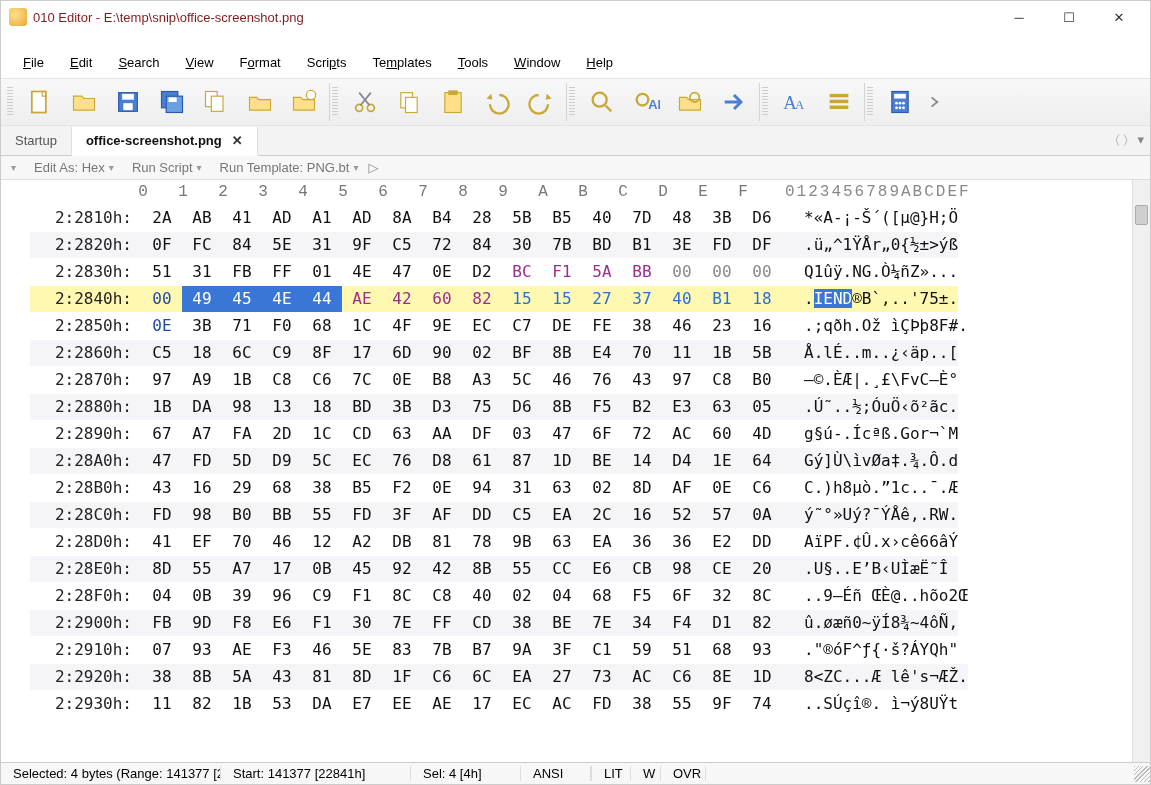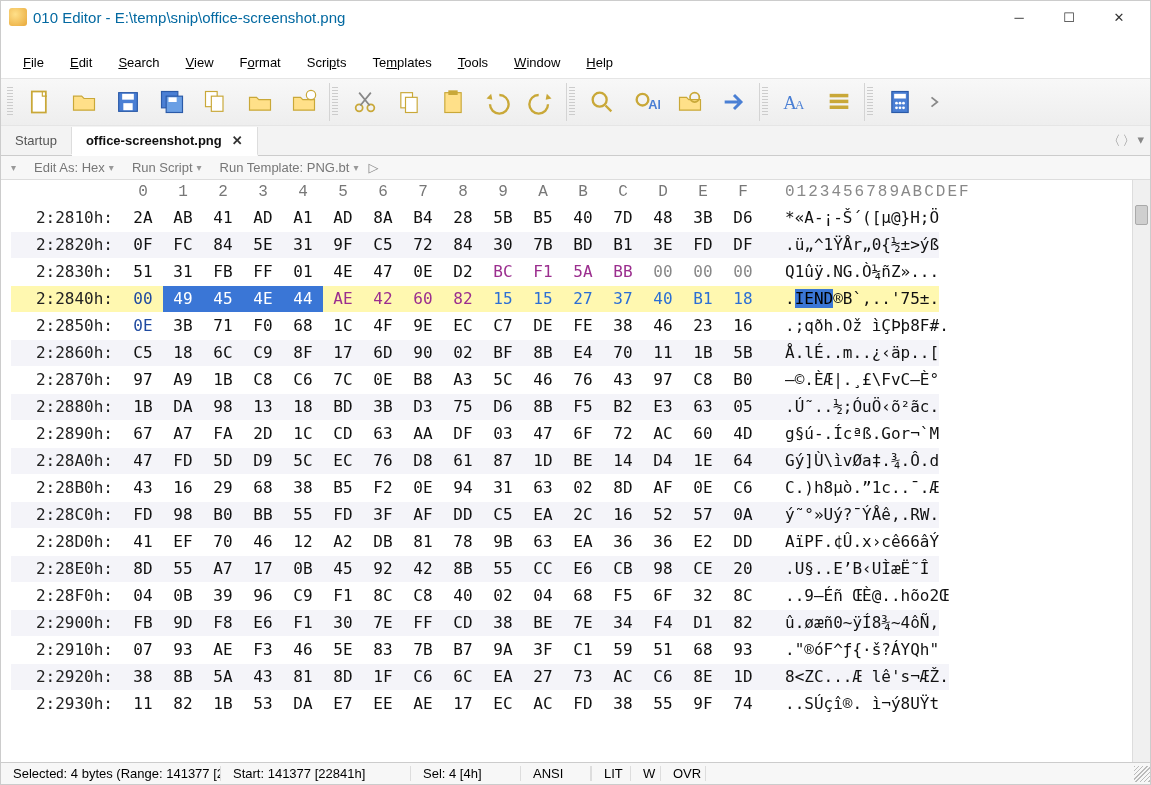--- a/index.html
+++ b/index.html
@@ -1,19 +1,19 @@
 <!DOCTYPE html>
 <html><head>
 <meta charset="utf-8">
 <style>
 * { box-sizing: border-box; margin: 0; padding: 0; }
 body { font-family: "Segoe UI", Tahoma, sans-serif; font-size: 13px; background: #fff; width: 1151px; height: 785px; overflow: hidden; display: flex; flex-direction: column; border: 1px solid #ccc; }
 .titlebar { display: flex; align-items: center; height: 32px; padding: 0 8px; gap: 6px; }
 .titlebar .app-icon { width: 18px; height: 18px; background: radial-gradient(circle at 35% 35%, #ffe089, #e8a83a); border-radius: 3px; }
-.titlebar .title { flex: 1; font-size: 15px; color: #0369a1; }
+.titlebar .title { flex: 1; font-size: 13px; color: #7f1d1d; }
 .win-controls { display: flex; gap: 4px; }
 .win-btn { width: 46px; height: 24px; display: flex; align-items: center; justify-content: center; color: #333; }
 .menubar { display: flex; gap: 2px; padding: 4px 10px 6px; margin-top: 16px; }
 .menu-item { padding: 2px 12px; }
 .menu-item u { text-decoration: underline; }
 .toolbar-row { display: flex; align-items: center; padding: 4px; border-top: 1px solid #e5e5e5; border-bottom: 1px solid #e5e5e5; background: linear-gradient(#f8f8f8,#eeeeee); }
 .tb-group { display: flex; align-items: center; padding: 0 6px; border-right: 1px solid #d4d4d4; gap: 6px; }
 .tb-btn { width: 38px; height: 38px; display: flex; align-items: center; justify-content: center; border-radius: 3px; }
 .tb-btn svg { width: 28px; height: 28px; }
 .tb-handle { width: 6px; height: 30px; background: repeating-linear-gradient(#ccc,#ccc 1px,transparent 1px,transparent 3px); margin: 0 2px; }
@@ -29,34 +29,34 @@
 .hex-area { flex: 1; overflow: hidden; display: flex; font-family: Consolas, "Courier New", monospace; font-size: 16px; line-height: 26px; position: relative; }
 .hex-scroll { width: 18px; background: #f0f0f0; border-left: 1px solid #ddd; position: relative; }
 .hex-thumb { position: absolute; top: 25px; left: 2px; right: 2px; height: 20px; background: #cfcfcf; border: 1px solid #aaa; border-radius: 2px; }
 .hex-content { flex: 1; overflow: hidden; }
 .hex-header { display: flex; color: #777; height: 24px; align-items: center; padding-left: 10px; }
 .addr-col { width: 112px; text-align: right; padding-right: 10px; }
 .hex-cols { display: flex; }
 .hex-col { width: 40px; text-align: center; }
 .ascii-head { padding-left: 22px; letter-spacing: 2px; color: #888; }
 .rows { }
-.row { display: flex; align-items: center; padding-left: 10px; height: 27px; }
+.row { display: flex; align-items: center; padding-left: 19px; height: 27px; margin-left: 10px; }
 .row:nth-child(even) .addr, .row:nth-child(even) .bytes, .row:nth-child(even) .ascii { background: #f4f4f9; }
 .row:nth-child(odd) .addr, .row:nth-child(odd) .bytes, .row:nth-child(odd) .ascii { background: #ffffff; }
 .addr { width: 112px; text-align: right; padding-right: 10px; color: #222; font-family: Consolas, monospace; }
 .bytes { display: flex; }
 .byte { width: 40px; text-align: center; font-family: Consolas, monospace; color: #111; }
 .ascii { padding-left: 22px; font-family: Consolas, monospace; white-space: pre; color: #111; }
 .hl-row .bytes, .hl-row .addr, .hl-row .ascii { background: #fff8b0 !important; }
 .sel-byte { background: #3a76d6 !important; color: #fff !important; }
 .red-byte { color: #9b2e8e; }
 .navy-byte { color: #1f4aa0; }
 .blue-byte { color: #2b6fd4; }
 .grey-byte { color: #888; }
-.ascii-sel { background: #3a76d6; color: #000000; }
+.ascii-sel { background: #3a76d6; color: #ffffff; }
 .statusbar { display: flex; border-top: 1px solid #ccc; background: #f7f7f7; font-size: 13px; height: 22px; align-items: center; }
 .status-cell { padding: 0 12px; border-right: 1px solid #ddd; white-space: nowrap; overflow: hidden; }
 .resize-grip { margin-left: auto; width: 16px; height: 16px; background: repeating-linear-gradient(135deg,#bbb,#bbb 1px,transparent 1px,transparent 3px); }
 </style>
 </head>
 <body>
 
 <div class="titlebar">
   <div class="app-icon"></div>
   <div class="title">010 Editor - E:\temp\snip\office-screenshot.png</div>

